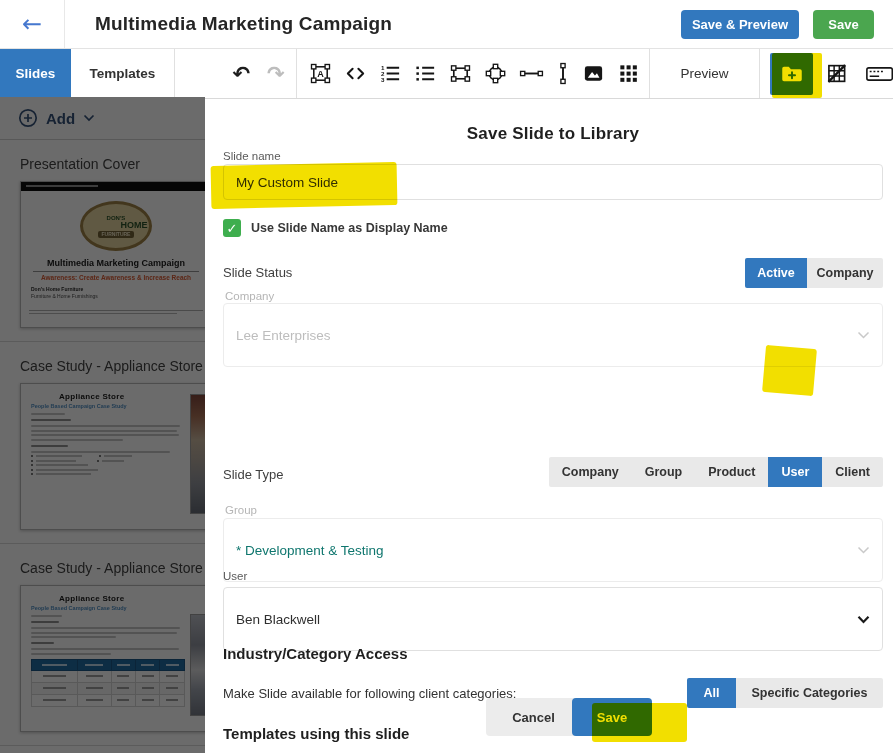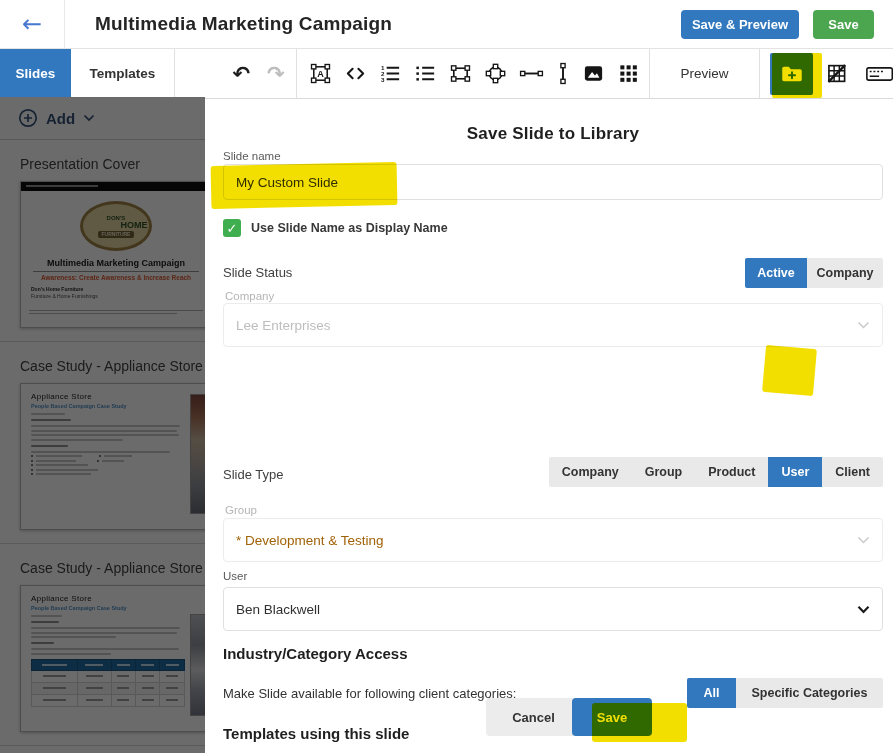--- a/index.html
+++ b/index.html
@@ -55,21 +55,21 @@
   .cover-title{margin-top:7px;text-align:center;font-size:9px;font-weight:700;color:#101010;}
   .cover-hr{border-top:1px solid #8e8e8e;margin:3px 12px 2px;}
   .cover-sub{text-align:center;font-size:6.5px;font-weight:700;color:#d9542b;}
   .cover-client{margin:5px 0 0 10px;line-height:1.35;}
   .cover-client .c1{font-size:5px;font-weight:700;color:#1c1c1c;}
   .cover-client .c2{font-size:5px;color:#444;}
   .cover-foot{margin:10px 8px 0;border-top:1px solid #adadad;padding-top:2px;}
   .cover-foot i{display:block;width:85%;height:1.5px;background:#b5b5b5;}
   
   .cs-pad{padding:8px 26px 6px 10px;}
-  .cs-title{font-size:8px;font-weight:400;color:#101010;letter-spacing:.3px;}
+  .cs-title{font-size:8px;font-weight:700;color:#101010;letter-spacing:.3px;margin-left:28px;}
   .cs-sub{font-size:5.5px;font-weight:700;color:#4a8bc2;margin-top:2px;}
   .bars{margin-top:4px;}
   .bar{height:2px;background:#c2c2c2;margin-bottom:2.5px;border-radius:1px;}
   .bars-dark .bar{background:#8c8c8c;}
   .bullet-row{display:flex;align-items:center;gap:3px;margin-bottom:2.5px;}
   .bullet-dot{width:2px;height:2px;background:#777;}
   .bullet-bar{height:2px;background:#c2c2c2;}
   .photo{position:absolute;right:0;width:20px;border:1px solid #9a9a9a;border-right:none;}
   .photo-red{top:10px;height:118px;background:linear-gradient(180deg,#7d3f33 0%,#a66a4e 18%,#c8b49b 38%,#b0a59a 55%,#8d9097 75%,#5f6570 100%);}
   .photo-gray{top:28px;height:100px;background:linear-gradient(180deg,#b9bcc4 0%,#8b8f9a 30%,#d8d8da 55%,#9aa0ac 75%,#6f7480 100%);}
@@ -98,23 +98,23 @@
   .lbl-status{top:165px;}
   .toggle{position:absolute;display:flex;border-radius:2px;overflow:hidden;}
   .tg{height:30px;line-height:30px;text-align:center;font-size:12.5px;font-weight:700;
       background:#e9e9e9;color:#333;cursor:pointer;}
   .tg-on{background:#3278BE;color:#fff;}
   .toggle-status{top:158px;right:10px;}
   .w-active{width:62px;}
   .w-inactive{width:76px;}
   .lbl-company{top:190px;left:20px;}
   .select{position:absolute;left:18px;right:10px;height:34px;border:1px solid #ececec;border-radius:4px;
-          display:flex;align-items:center;padding:4px 12px;font-size:13.5px;background:#fff;}
+          display:flex;align-items:center;padding:14px 12px;font-size:13.5px;background:#fff;}
   .sel-company{top:203px;color:#bdbdbd;}
-  .sel-group{top:418px;color:#a16207;}
+  .sel-group{top:418px;color:#0f766e;}
   .sel-user{top:487px;color:#2f2f2f;border-color:#e0e0e0;cursor:pointer;}
   .sel-value{flex:1;}
   .lbl-type{top:367px;}
   .segmented{top:357px;right:10px;}
   .seg{padding:0 13px;}
   .lbl-group{top:404px;left:20px;}
   .lbl-user{top:470px;}
   .m-heading{font-size:15px;font-weight:700;color:#1f1f1f;}
   .h-industry{top:545px;}
   .cat-text{top:586px;font-size:13px;color:#333;}

